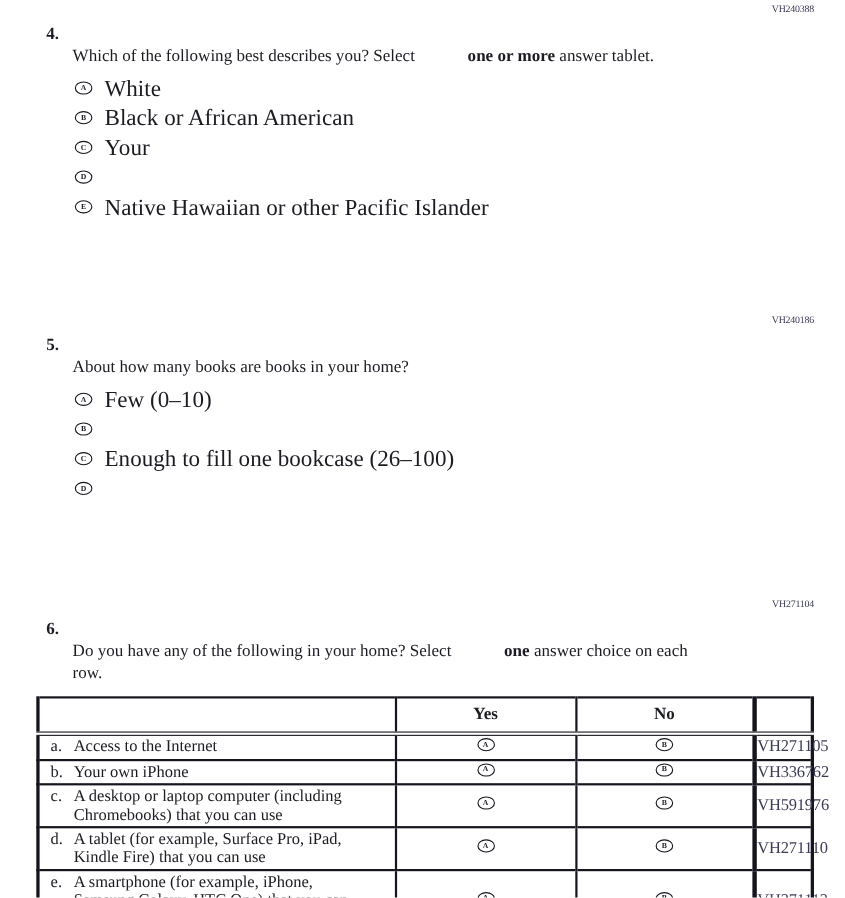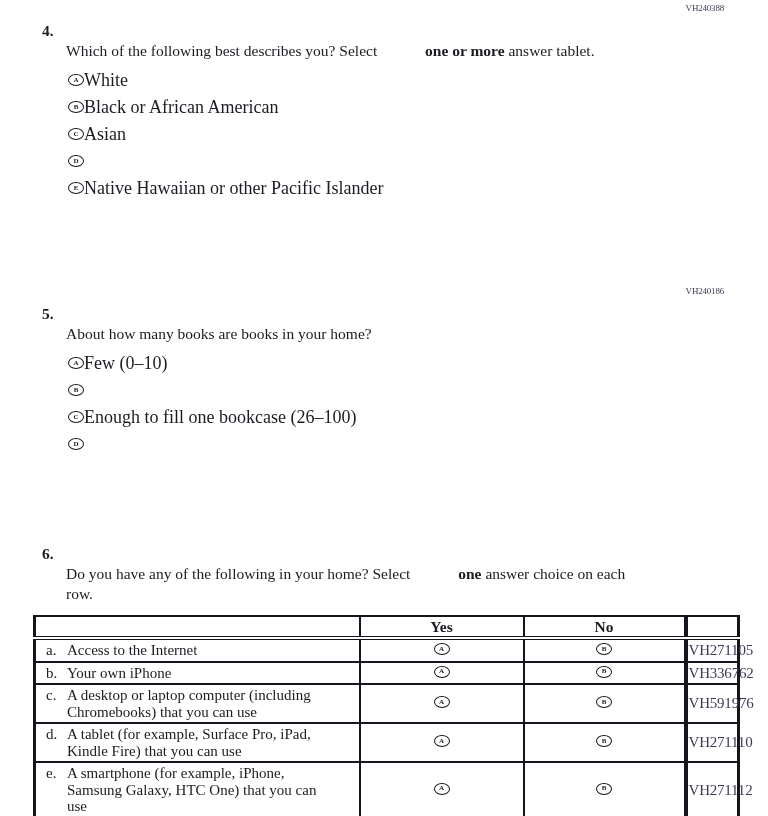--- a/index.html
+++ b/index.html
@@ -9,21 +9,21 @@
     color:#1b1b22;
     font-family:"Liberation Serif","DejaVu Serif",serif;
     position:relative;
     overflow:hidden;
   }
   .page { padding-top:3px; width:768px; }
 
   
   .qcode {
     height:11px; line-height:11px;
-    text-align:right; padding-right:44px;
+    text-align:right; padding-right:28px;
     font-size:9px; letter-spacing:-0.2px;
     color:#3b3b55;
   }
 
   
   .qtitle {
     position:relative;
     margin:7px 100px 0 66px;
     font-size:15.5px; line-height:20px;
     white-space:pre-line;
@@ -37,40 +37,40 @@
   .bubble {
     display:inline-block; width:16px; height:12px;
     border:1.5px solid #15151d; border-radius:50%;
     position:relative; flex:0 0 auto;
   }
   .bubble i {
     position:absolute; left:0; right:0; top:0; bottom:0;
     display:flex; align-items:center; justify-content:center;
     font-style:normal; font-weight:bold; font-size:7px; line-height:1;
   }
-  .olabel { font-size:18px; line-height:16px; }
+  .olabel { margin-left:11px; font-size:21px; line-height:16px; }
 
   .sp1 { margin-top:90px; }  
   .sp2 { margin-top:92px; }  
 
   
   table.q6 {
     margin:11px 0 0 33px;
     width:704px;
     border-collapse:collapse;
     table-layout:fixed;
     border:3px solid #15151d;
     border-top-width:2px;
   }
   table.q6 col.c-label { width:325px; }
   table.q6 col.c-yes   { width:164px; }
   table.q6 col.c-no    { width:162px; }
   table.q6 col.c-code  { width:53px;  }
   table.q6 th {
-    height:22px; font-size:15.5px; font-weight:bold;
+    height:33px; font-size:15.5px; font-weight:bold;
     text-align:center; vertical-align:middle;
     border-bottom:4px double #15151d;
   }
   table.q6 td {
     border-top:2px solid #15151d;
     vertical-align:middle;
     font-size:15px; line-height:16.5px;
   }
   table.q6 .vline  { border-left:2px solid #15151d; }
   table.q6 .vthick { border-left:4px solid #15151d;margin-left:21px; }
@@ -102,21 +102,21 @@
       <div class="option">
         <span class="bubble">
             <i>B</i>
           </span>
         <span class="olabel">Black or African American</span>
       </div>
       <div class="option">
         <span class="bubble">
             <i>C</i>
           </span>
-        <span class="olabel">Asian</span>
+        <span class="olabel">Your</span>
       </div>
       <div class="option">
         <span class="bubble">
             <i>D</i>
           </span>
       </div>
       <div class="option">
         <span class="bubble">
             <i>E</i>
           </span>
@@ -150,20 +150,21 @@
       </div>
       <div class="option">
         <span class="bubble">
             <i>D</i>
           </span>
       </div>
     </div>
   </section>
 
   <section class="sp2">
+    <div class="qcode">VH271104</div>
     <p class="qtitle">
       <span class="qnum">6.</span><span>Do you have any of the following in your home? Select </span><b>one</b><span> answer choice on each
 row.</span>
     </p>
 
     <table class="q6">
       <colgroup>
           <col class="c-label">
           <col class="c-yes">
           <col class="c-no">

